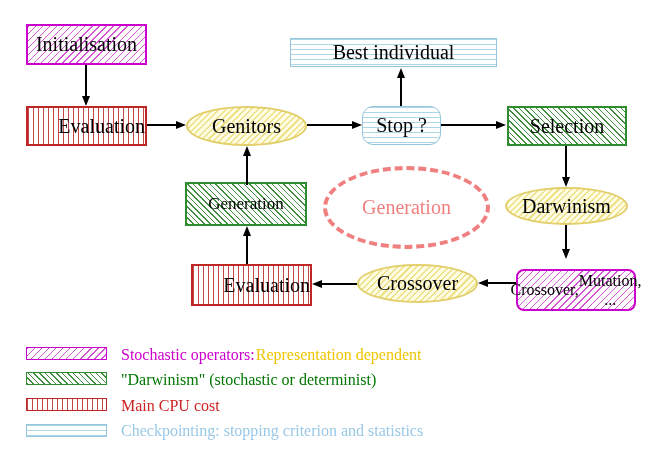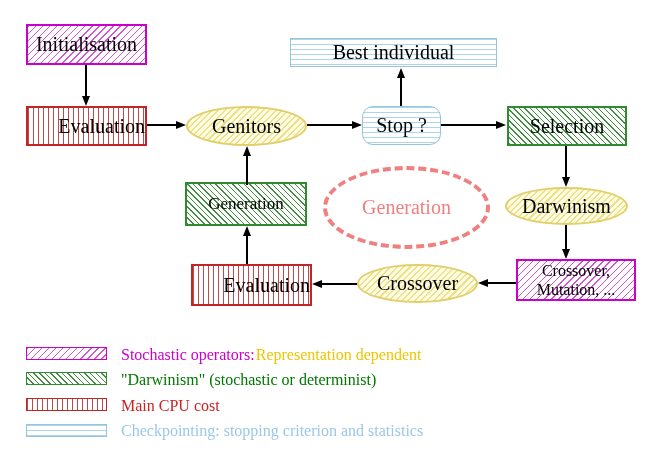--- a/index.html
+++ b/index.html
@@ -35,21 +35,21 @@
   }
   .ellipse { border-radius:50%; }
   
   .n-initialisation { left:26px;  top:24px;  width:121px; height:41px; }
   .n-evaluation-top { left:26px;  top:106px; width:121px; height:40px; }
   .n-parents        { left:186px; top:106px; width:121px; height:40px; }
   .n-best           { left:290px; top:38px;  width:207px; height:29px; }
   .n-stop           { left:362px; top:106px; width:79px;  height:39px; border-radius:11px; }
   .n-selection      { left:507px; top:106px; width:120px; height:40px; }
   .n-genitors       { left:505px; top:187px; width:123px; height:38px; }
-  .n-crossover      { left:516px; top:259px; width:120px; height:42px; font-size:16px; line-height:1.2; flex-direction:column; }
+  .n-crossover      { left:516px; top:269px; width:120px; height:42px; font-size:16px; line-height:1.2; flex-direction:row;border-radius:8px; }
   .n-offspring      { left:357px; top:264px; width:121px; height:39px; }
   .n-evaluation-bot { left:191px; top:264px; width:121px; height:42px; }
   .n-replacement    { left:185px; top:182px; width:122px; height:44px; font-size:17px; }
   .n-generation {
     left:323px; top:166px; width:167px; height:83px;
     border:4px dashed var(--salmon); border-radius:50%;
     color:var(--salmon); background:transparent;
   }
   
   .ln { position:absolute; background:#000; }

